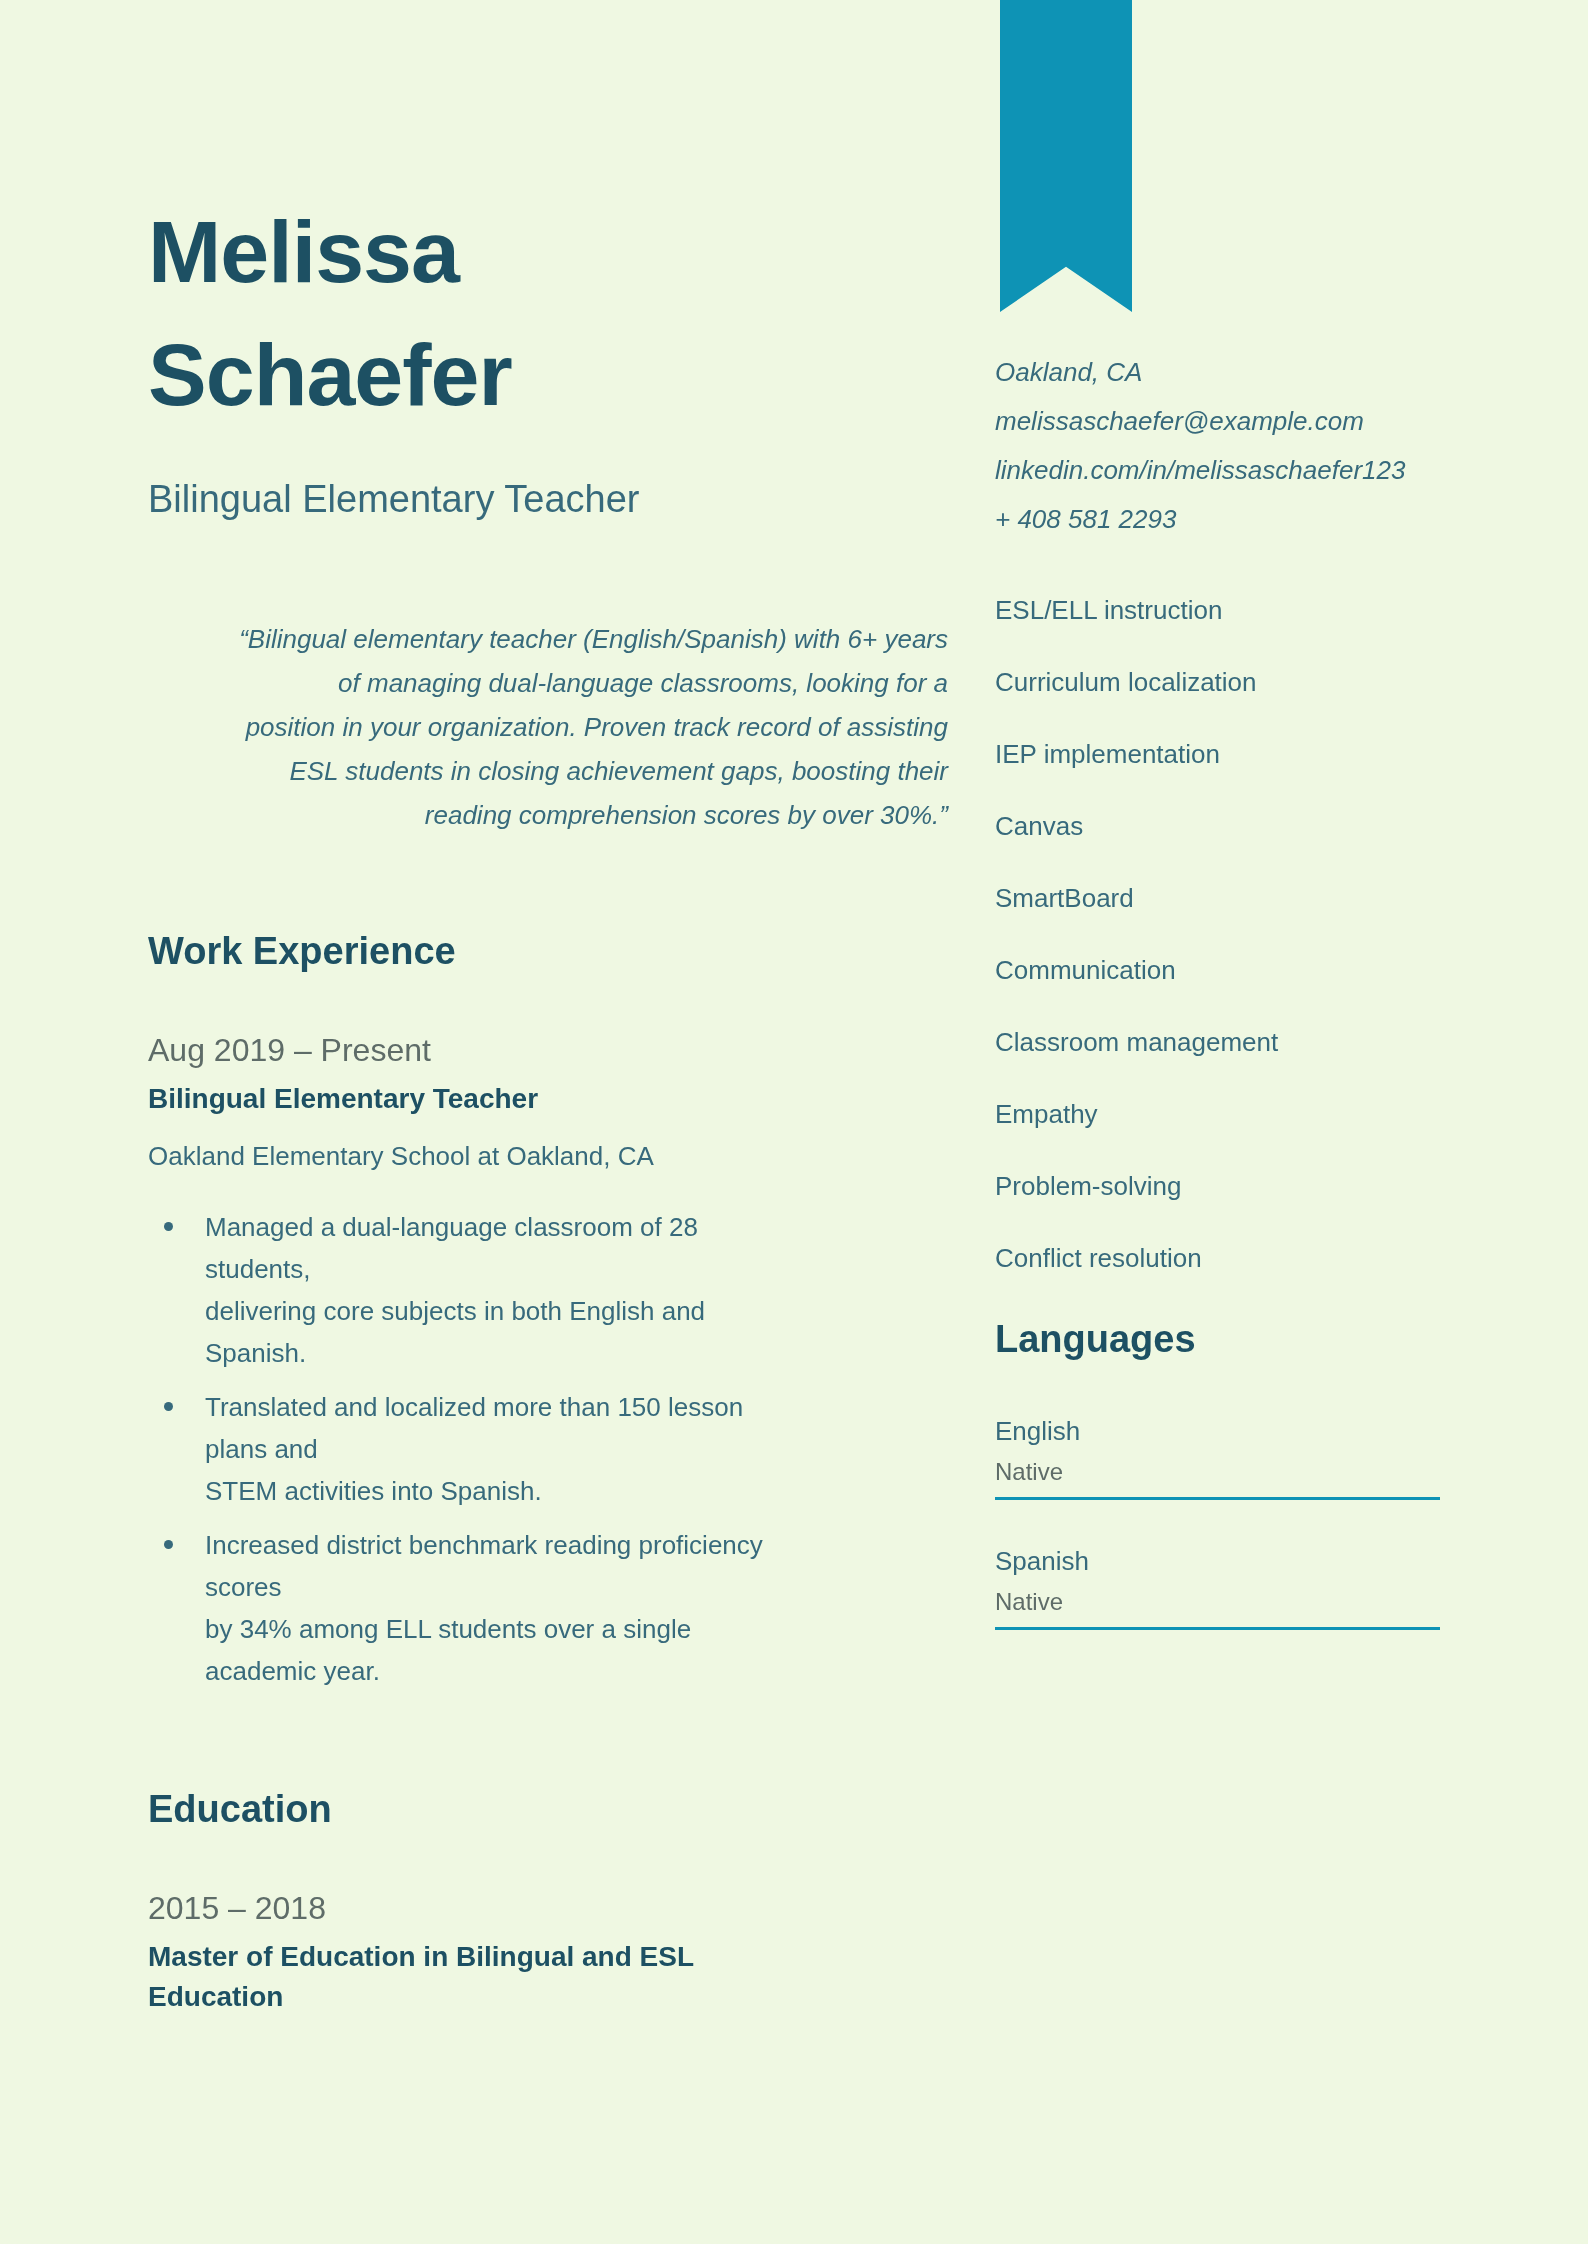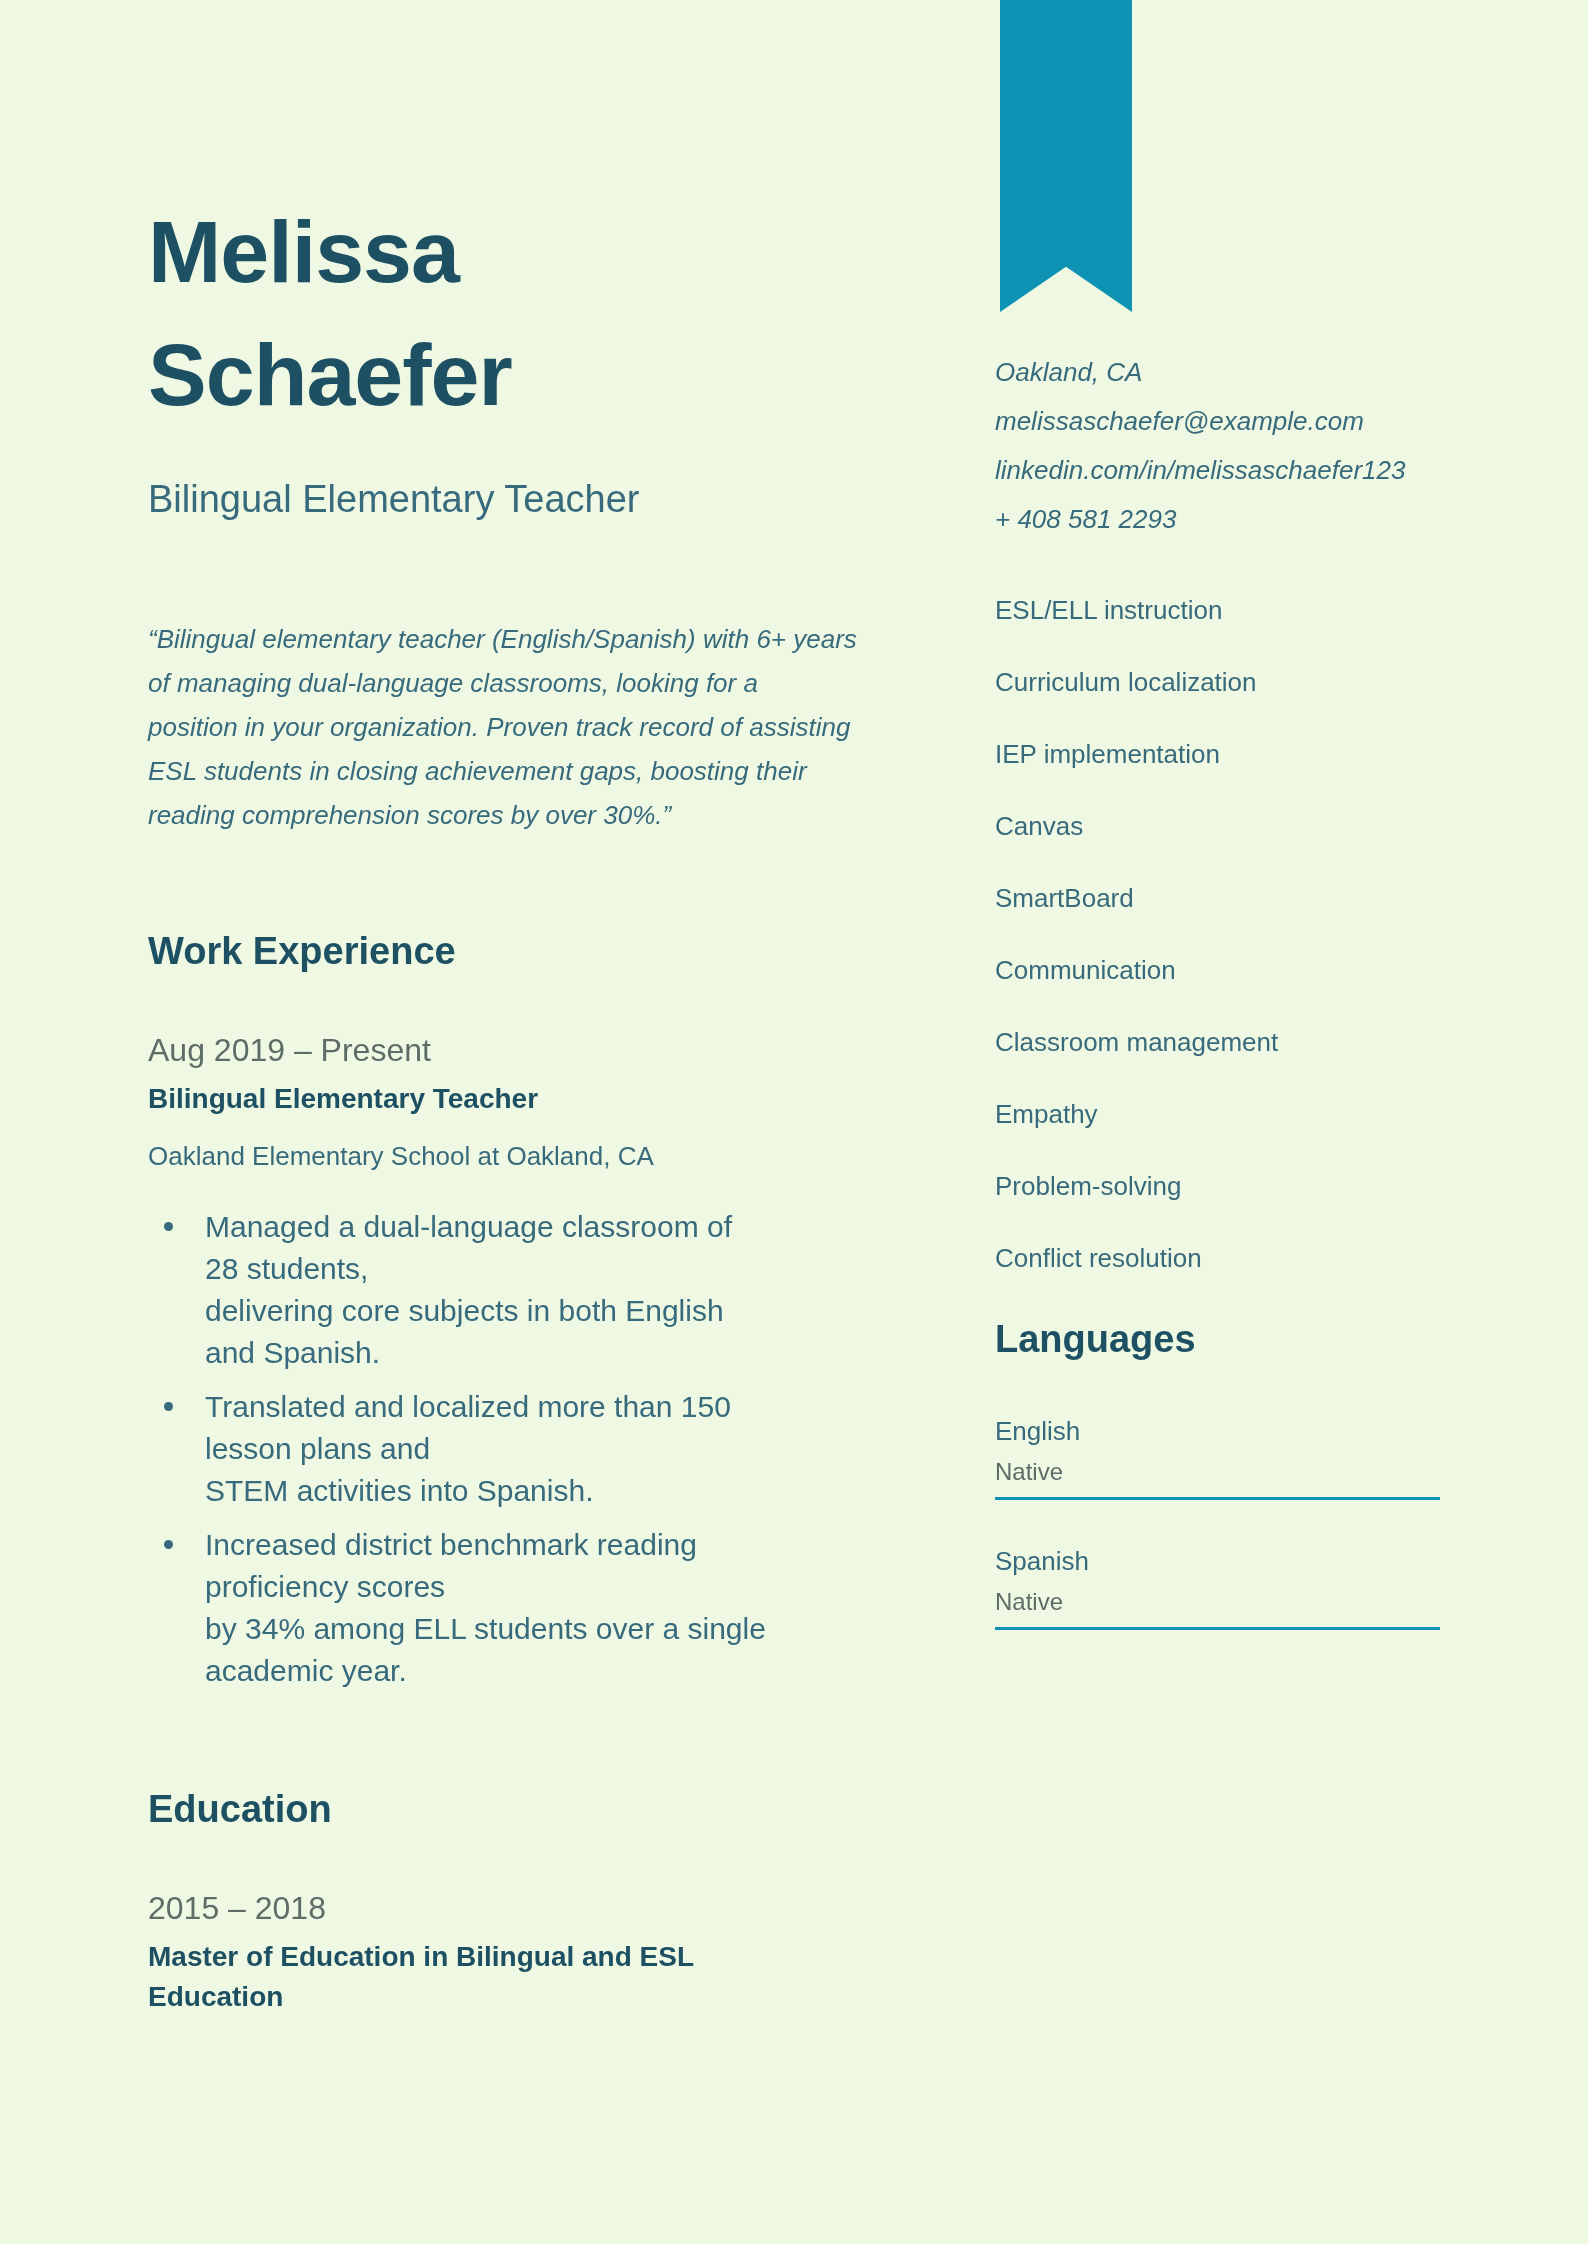--- a/index.html
+++ b/index.html
@@ -54,20 +54,21 @@
     line-height:48px;
     color:var(--body);
   }
   .quote{
     margin-top:94px;
     font-size:26px;
     line-height:44px;
     font-style:italic;
     white-space:pre-line;
     color:var(--body);
+    text-align:right;
   }
   h2.section{
     margin:0;
     font-size:38px;
     line-height:48px;
     font-weight:bold;
     color:var(--heading);
   }
   .left-col h2.work-heading{margin-top:90px;}
   .left-col h2.education-heading{margin-top:93px;}
@@ -93,21 +94,21 @@
   }
   ul.bullets{
     margin:33px 0 0 0;
     padding:0;
     list-style:none;
     width:620px;
   }
   ul.bullets li{
     position:relative;
     padding-left:57px;
-    font-size:30px;
+    font-size:26px;
     line-height:42px;
     margin-bottom:12px;
     white-space:pre-line;
     color:var(--body);
   }
   ul.bullets li::before{
     content:"";
     position:absolute;
     left:16px; top:16px;
     width:9px; height:9px;

